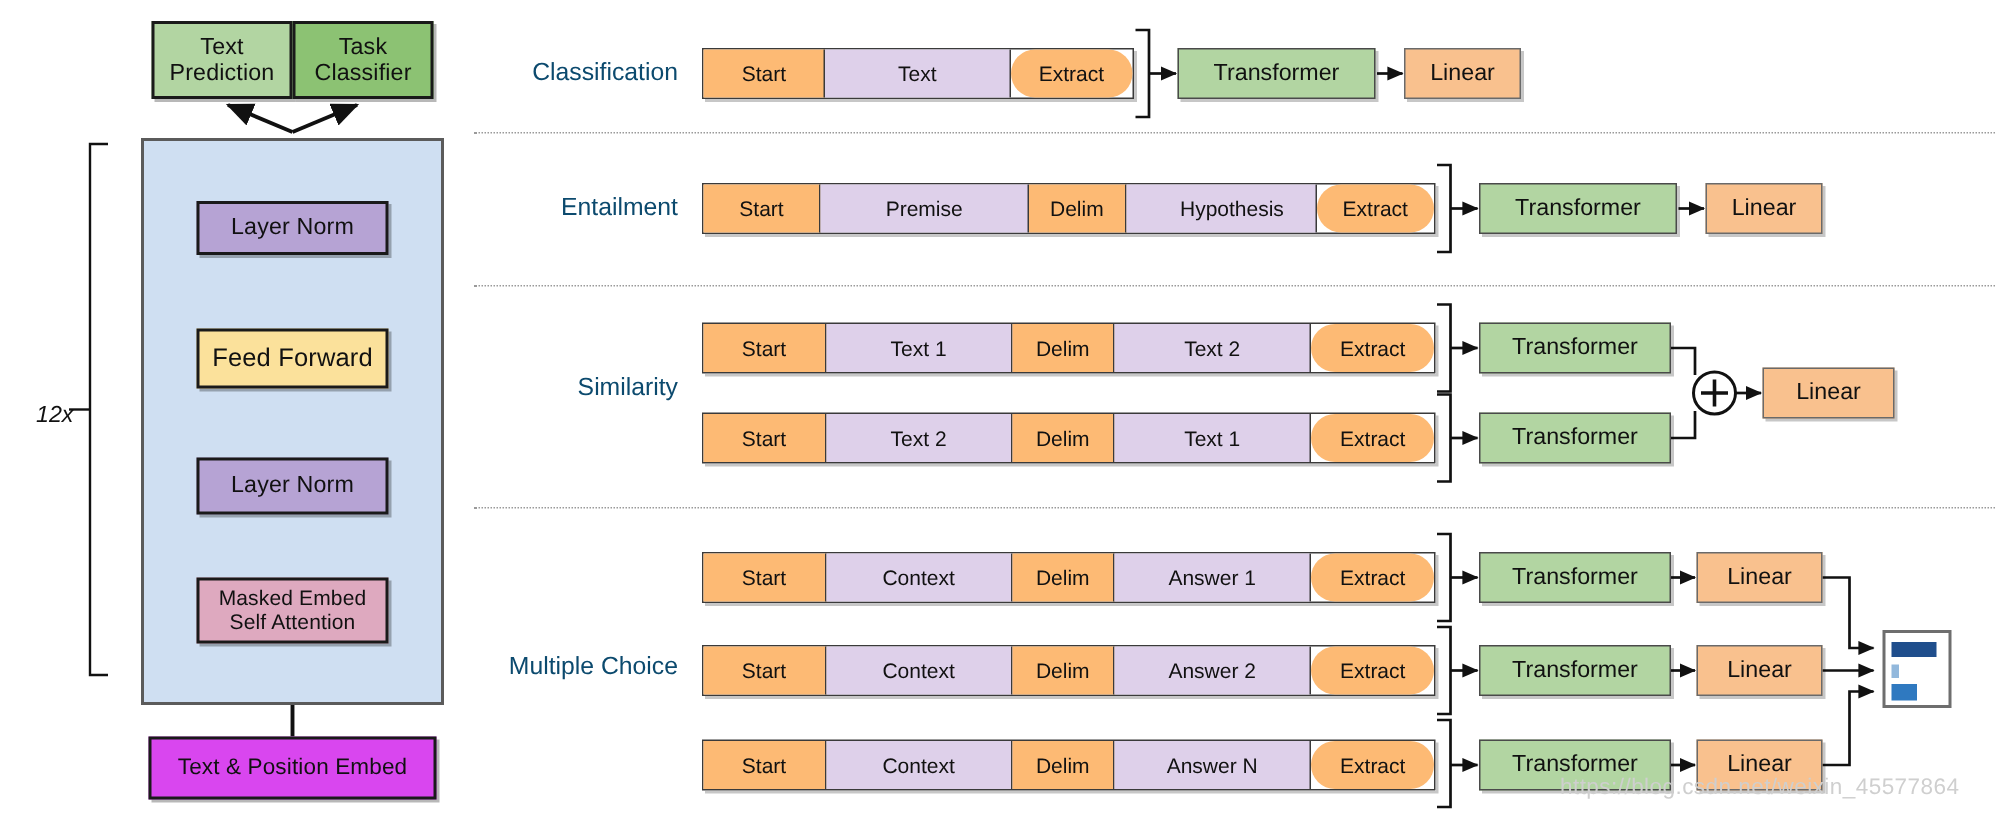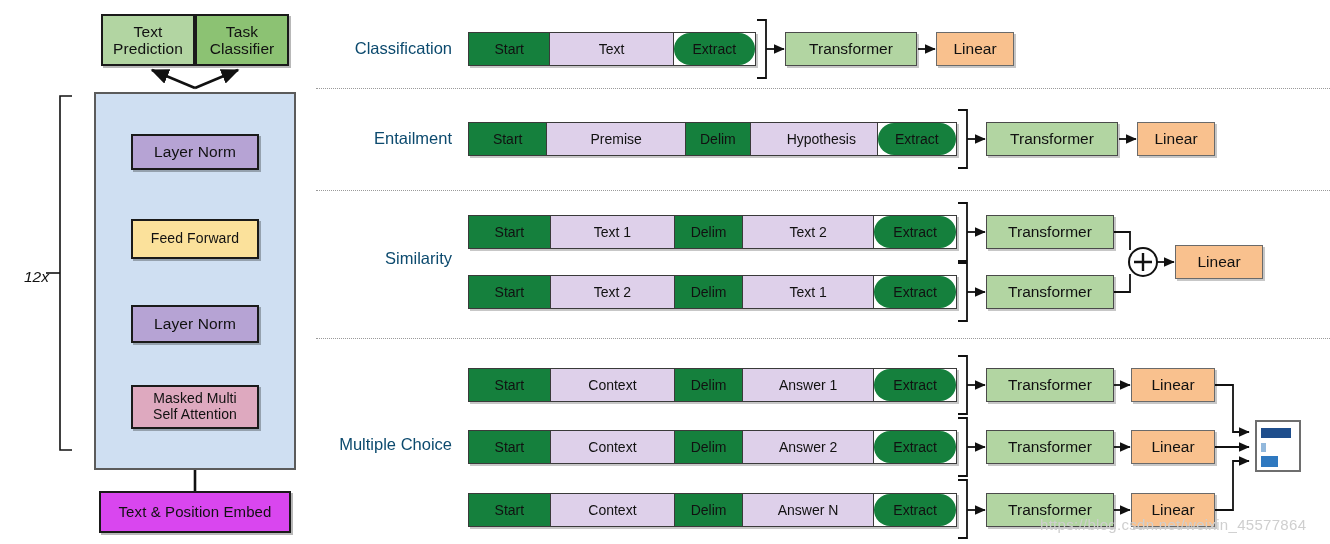--- a/index.html
+++ b/index.html
@@ -20,36 +20,36 @@
   .c-blockbg{background:#cfdff2;}
   .c-purple{background:#b6a3d4;}
   .c-yellow{background:#fbe19b;}
   .c-pink{background:#dea9bf;}
   .c-orange{background:#d946ef;}
 
   #text-prediction{left:101px;top:14px;width:94px;height:52px;font-size:15.5px;}
   #task-classifier{left:195px;top:14px;width:94px;height:52px;font-size:15.5px;}
   #block-container{left:94px;top:92px;width:202px;height:378px;border:2px solid #5b5b5b;}
   #layer-norm-2{left:131px;top:134px;width:128px;height:36px;font-size:15.5px;}
-  #feed-forward{left:131px;top:219px;width:128px;height:40px;font-size:14px;}
+  #feed-forward{left:131px;top:219px;width:128px;height:40px;font-size:17px;}
   #layer-norm-1{left:131px;top:305px;width:128px;height:38px;font-size:15.5px;}
   #masked-attn{left:131px;top:385px;width:128px;height:44px;font-size:14px;}
   #embed{left:99px;top:491px;width:192px;height:42px;font-size:15px;}
   #loop-label{position:absolute;left:24px;top:268px;font-size:15.5px;color:#111;font-style:italic;}
 
   
   .task-label{position:absolute;font-size:16.5px;color:#0c4a6e;white-space:nowrap;
               text-align:right;}
   .seq{position:absolute;height:34px;display:flex;box-sizing:border-box;
        border:1.6px solid #3a3a3a;box-shadow:2px 2px 0 rgba(0,0,0,.22);}
   .seg{box-sizing:border-box;border-right:1.6px solid #3a3a3a;
        display:flex;align-items:center;justify-content:center;
        font-size:14px;white-space:nowrap;}
   .seg:last-child{border-right:none;border-radius:16px;}
-  .seg.tok{background:#15803d;}
+  .seg.tok{background:#fdba74;}
   .seg.cnt{background:#ded0ea;}
 
   .tf{position:absolute;height:34px;background:#b2d5a2;border:1.6px solid #4a4a4a;
       box-shadow:2px 2px 0 rgba(0,0,0,.22);display:flex;align-items:center;
       justify-content:center;font-size:15.5px;box-sizing:border-box;}
   .lin{position:absolute;height:34px;background:#f9c18e;border:1.6px solid #6a6a6a;
        box-shadow:2px 2px 0 rgba(0,0,0,.22);display:flex;align-items:center;
        justify-content:center;font-size:15.5px;box-sizing:border-box;}
 
   .divider{position:absolute;height:0;border-top:1.5px dotted #9a9a9a;}
@@ -164,21 +164,21 @@
   <div class="box c-blockbg" id="block-container"></div>
 
   <div class="box c-purple shadow" id="layer-norm-2">Layer Norm</div>
 
   <div class="box c-yellow shadow" id="feed-forward">Feed Forward</div>
 
   <div class="box c-purple shadow" id="layer-norm-1">Layer Norm</div>
 
   <div class="box c-pink shadow" id="masked-attn">
     <span>
-      <span>Masked Multi</span><br>
+      <span>Masked Embed</span><br>
       <span>Self Attention</span>
     </span>
   </div>
 
   <div class="box c-orange shadow" id="embed">Text &amp; Position Embed</div>
 
   <div id="loop-label">12x</div>
 
   <div class="divider" style="left:316px;top:88px;width:1014px;"></div>
   <div class="divider" style="left:316px;top:190px;width:1014px;"></div>

